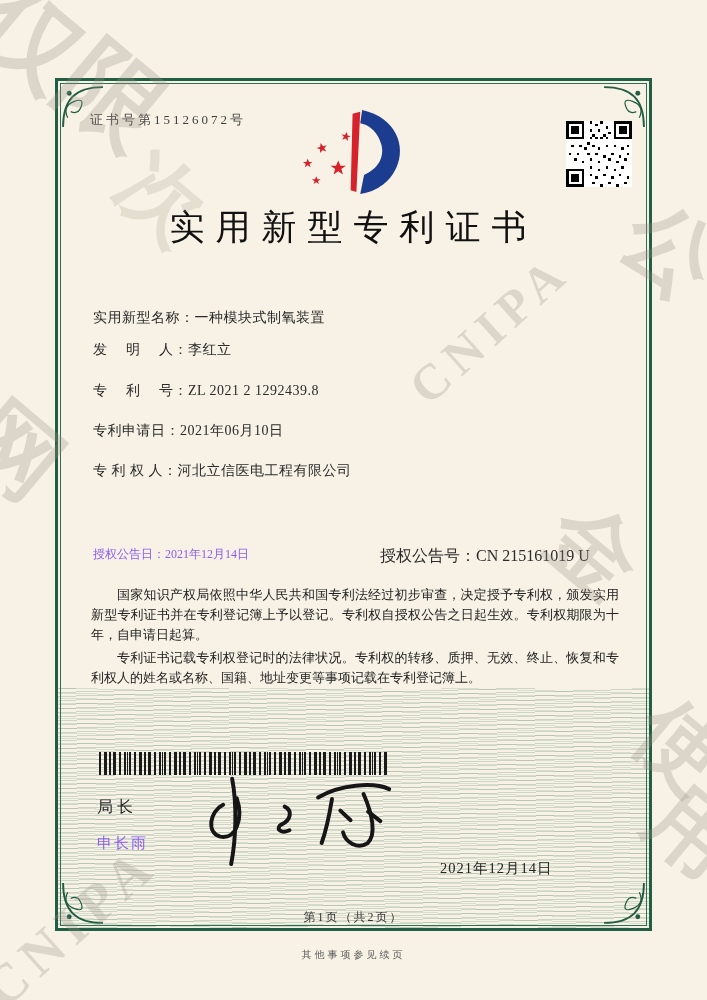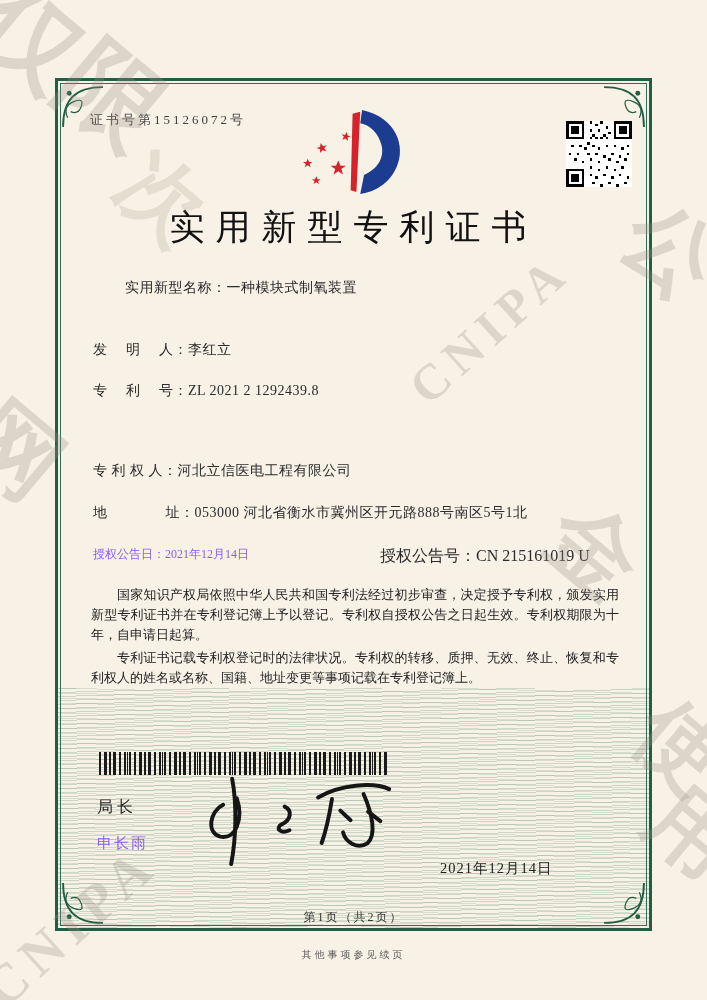--- a/index.html
+++ b/index.html
@@ -36,21 +36,21 @@
   
   .content { position:absolute; inset:0; z-index:4; }
   .cert-no { position:absolute; left:90px; top:111px; font-size:13px; letter-spacing:3px; color:#404040; }
   .logo { position:absolute; left:292px; top:108px; width:125px; height:86px; }
   .qr { position:absolute; left:566px; top:121px; width:66px; height:66px; }
   .title {
     position:absolute; left:0; right:0; top:204px; text-align:center;
     font-size:35px; font-weight:normal; letter-spacing:11px; color:#111;
   }
   .field { position:absolute; left:93px; font-size:14px; color:#2b2b2b; letter-spacing:.5px; white-space:nowrap; }
-  .f0 { top:279px;margin-left:32px; } .f1 { top:341px; } .f2 { top:382px; }
+  .f0 { top:309px; } .f1 { top:341px; } .f2 { top:382px; }
   .f3 { top:422px; } .f4 { top:462px; } .f5 { top:504px; }
   .grant-left  { position:absolute; left:93px;  top:546px; font-size:12px; color:#8b5cf6; white-space:nowrap; }
   .grant-right { position:absolute; left:380px; top:546px; font-size:16px; color:#2b2b2b; white-space:nowrap; }
   .body-text { position:absolute; left:91px; top:585px; width:528px; font-size:13px; line-height:20px; color:#222; text-align:justify; }
   .body-text p { text-indent:2em; margin-bottom:3px; }
   .barcode {
     position:absolute; left:99px; top:752px; width:290px; height:23px;
     background-image:
       repeating-linear-gradient(90deg,#1a1a1a 0 2px,transparent 2px 5px),
       repeating-linear-gradient(90deg,#1a1a1a 0 1px,transparent 1px 7px);
@@ -204,22 +204,22 @@
             <rect x="22" y="23" width="1" height="1"></rect>
         </g>
       </svg>
     </div>
 
     <div class="title">实用新型专利证书</div>
 
     <div class="field f0"><span>实用新型名称：</span><span>一种模块式制氧装置</span></div>
     <div class="field f1"><span>发　 明　 人：</span><span>李红立</span></div>
     <div class="field f2"><span>专　 利　 号：</span><span>ZL 2021 2 1292439.8</span></div>
+    <div class="field f3"><span>专利申请日：</span><span>2021年06月10日</span></div>
     <div class="field f4"><span>专 利 权 人：</span><span>河北立信医电工程有限公司</span></div>
-    <div class="field f5"><span>地　　　　址：</span><span>053000 河北省衡水市冀州区开元路888号南区5号1北</span></div>
 
     <div class="grant-left"><span>授权公告日：</span><span>2021年12月14日</span></div>
     <div class="grant-right"><span>授权公告号：</span><span>CN 215161019 U</span></div>
 
     <div class="body-text">
       <p>国家知识产权局依照中华人民共和国专利法经过初步审查，决定授予专利权，颁发实用新型专利证书并在专利登记簿上予以登记。专利权自授权公告之日起生效。专利权期限为十年，自申请日起算。</p>
       <p>专利证书记载专利权登记时的法律状况。专利权的转移、质押、无效、终止、恢复和专利权人的姓名或名称、国籍、地址变更等事项记载在专利登记簿上。</p>
     </div>
 
     <div class="barcode"></div>

